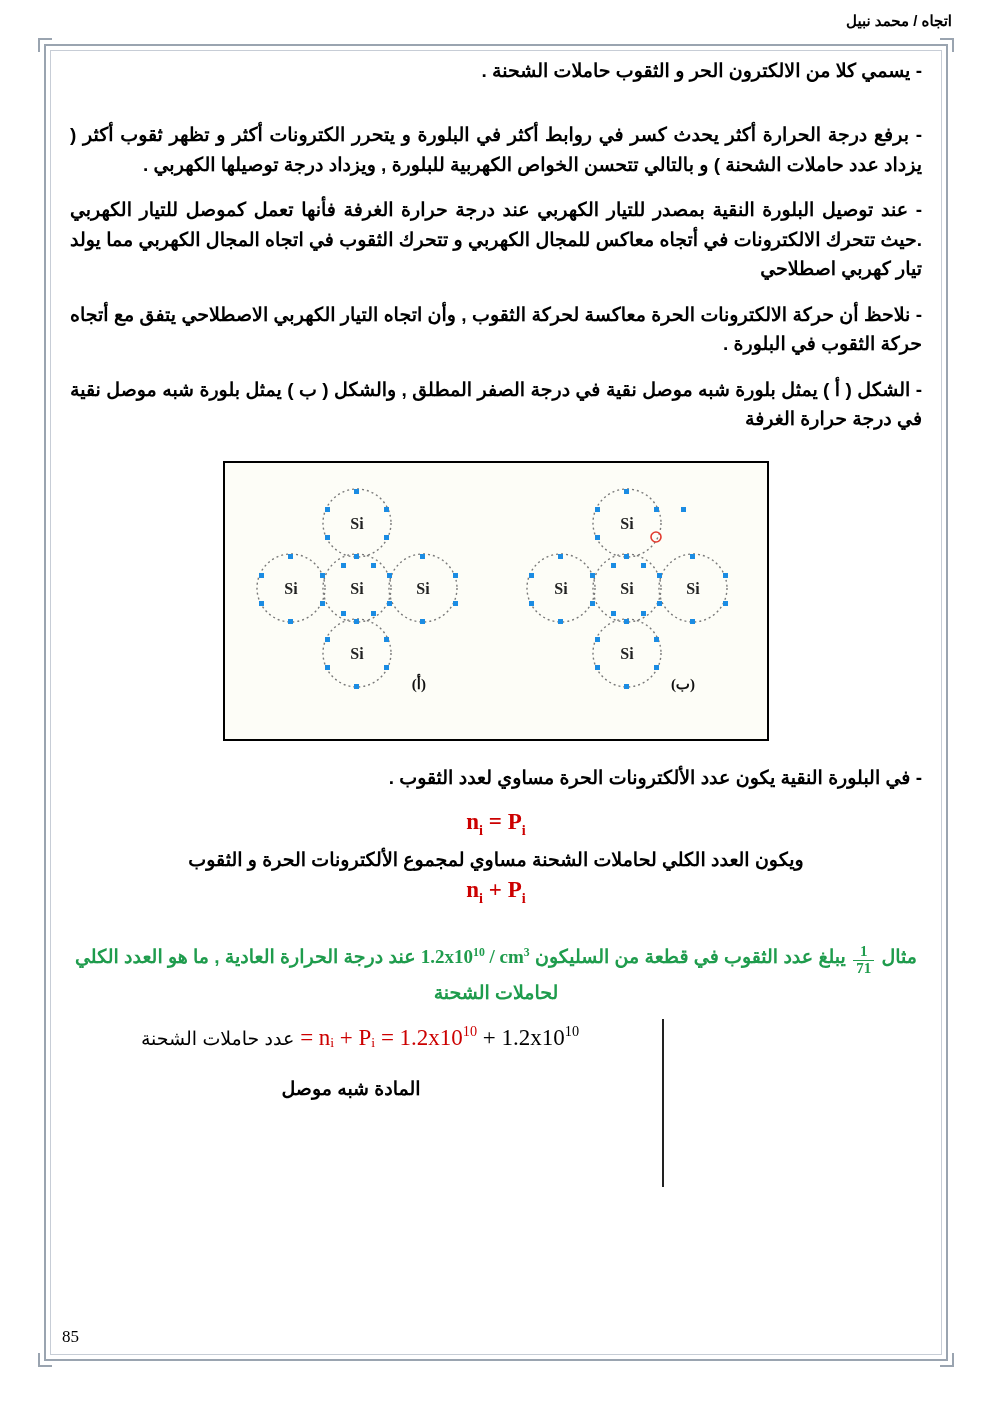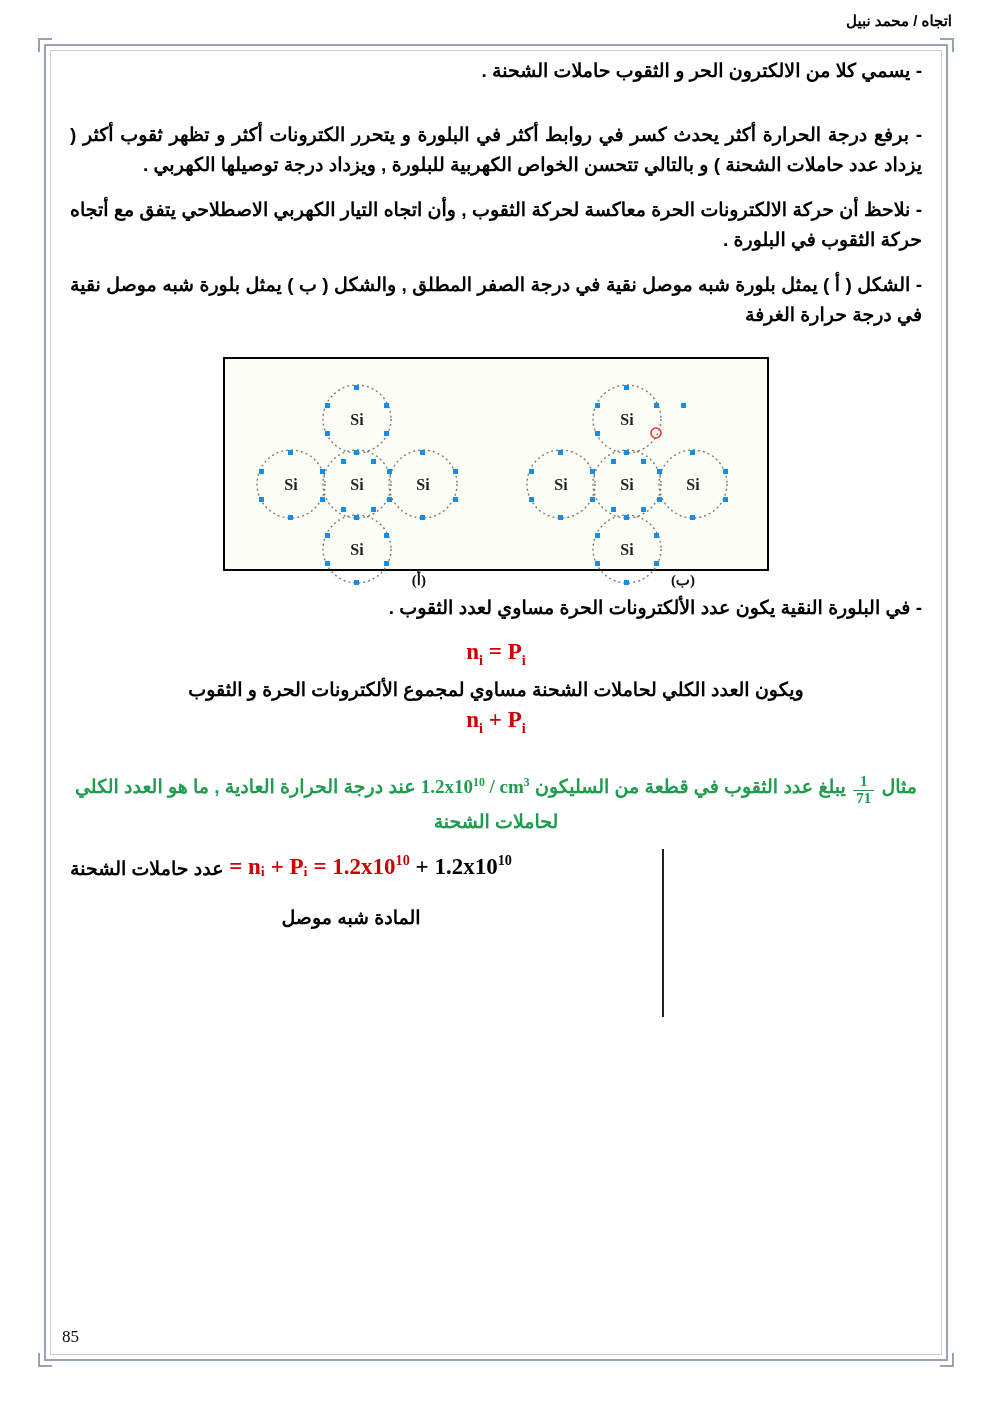--- a/index.html
+++ b/index.html
@@ -83,21 +83,21 @@
   .para.gap { margin-bottom: 28px; }
 
   
   .figure-wrap {
     margin: 10px 0 22px 0;
     display: flex;
     justify-content: center;
   }
   .figure-box {
     width: 546px;
-    height: 214px;
+    height: 280px;
     border: 2px solid #000;
     background: #fdfdf7;
     position: relative;
     box-sizing: border-box;
   }
 
   
   .formula {
     text-align: center;
     font-family: "Liberation Serif", serif;
@@ -159,24 +159,24 @@
   }
   .sol-right {
     position: absolute;
     right: 0;
     width: 246px;
     top: 0;
     text-align: right;
   }
   .eqline {
     font-family: "Liberation Serif", serif;
-    font-weight: bold;
+    font-weight: normal;
     font-size: 23px;
     direction: ltr;
-    text-align: left;
+    text-align: center;
     white-space: nowrap;
   }
   .eqline .ar {
     direction: rtl;
     font-family: "Liberation Sans", sans-serif;
     font-size: 19px;
   }
   .red { color: #cc0000; }
   .eq2 { margin-top: 54px; }
   .matline {
@@ -218,20 +218,21 @@
   <div class="frame"></div>
   <div class="tick tl"></div>
   <div class="tick tr"></div>
   <div class="tick bl"></div>
   <div class="tick br"></div>
 
   <div class="content">
 
     <p class="para first">- يسمي كلا من الالكترون الحر  و  الثقوب حاملات الشحنة .</p>
     <p class="para">- برفع درجة الحرارة أكثر يحدث كسر في روابط أكثر في البلورة و يتحرر الكترونات أكثر و تظهر ثقوب أكثر ( يزداد عدد حاملات الشحنة ) و بالتالي تتحسن الخواص الكهربية للبلورة , ويزداد درجة توصيلها الكهربي .</p>
+    <p class="para">- عند توصيل البلورة النقية بمصدر للتيار الكهربي عند درجة حرارة الغرفة فأنها تعمل كموصل للتيار الكهربي .حيث تتحرك الالكترونات في أتجاه معاكس للمجال الكهربي و تتحرك الثقوب في اتجاه المجال الكهربي مما يولد تيار كهربي اصطلاحي</p>
     <p class="para">- نلاحظ أن حركة الالكترونات الحرة معاكسة لحركة الثقوب , وأن اتجاه التيار الكهربي الاصطلاحي يتفق مع أتجاه حركة الثقوب في البلورة .</p>
     <p class="para gap">- الشكل ( أ ) يمثل بلورة شبه موصل نقية في درجة الصفر المطلق , والشكل ( ب ) يمثل بلورة شبه موصل نقية في درجة حرارة الغرفة</p>
 
     <div class="figure-wrap">
       <div class="figure-box">
         <svg viewBox="0 0 546 258" width="546" height="258">
           <defs>
             <g id="atomgrp"></g>
           </defs>
 

